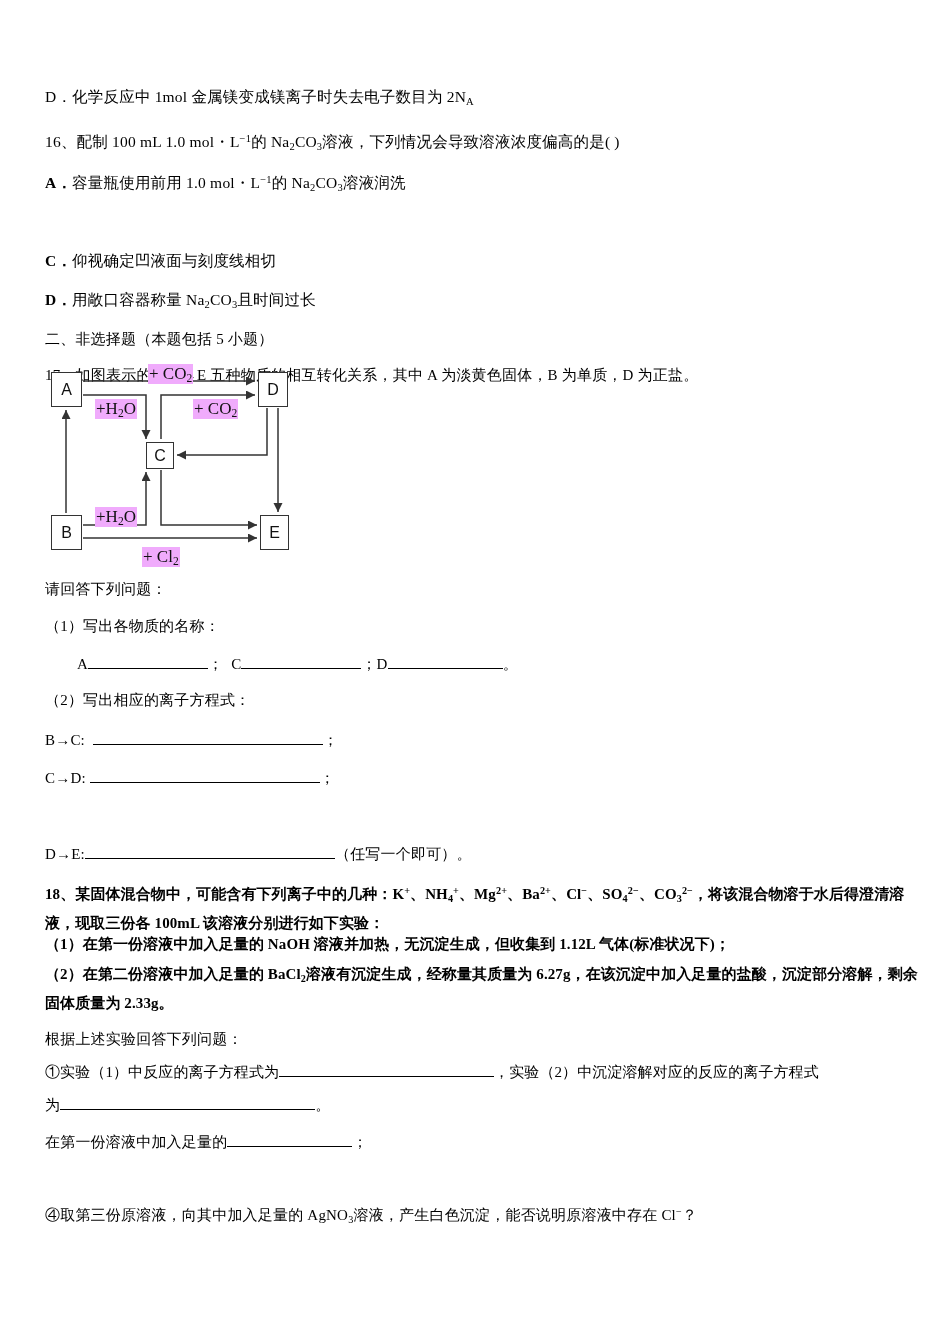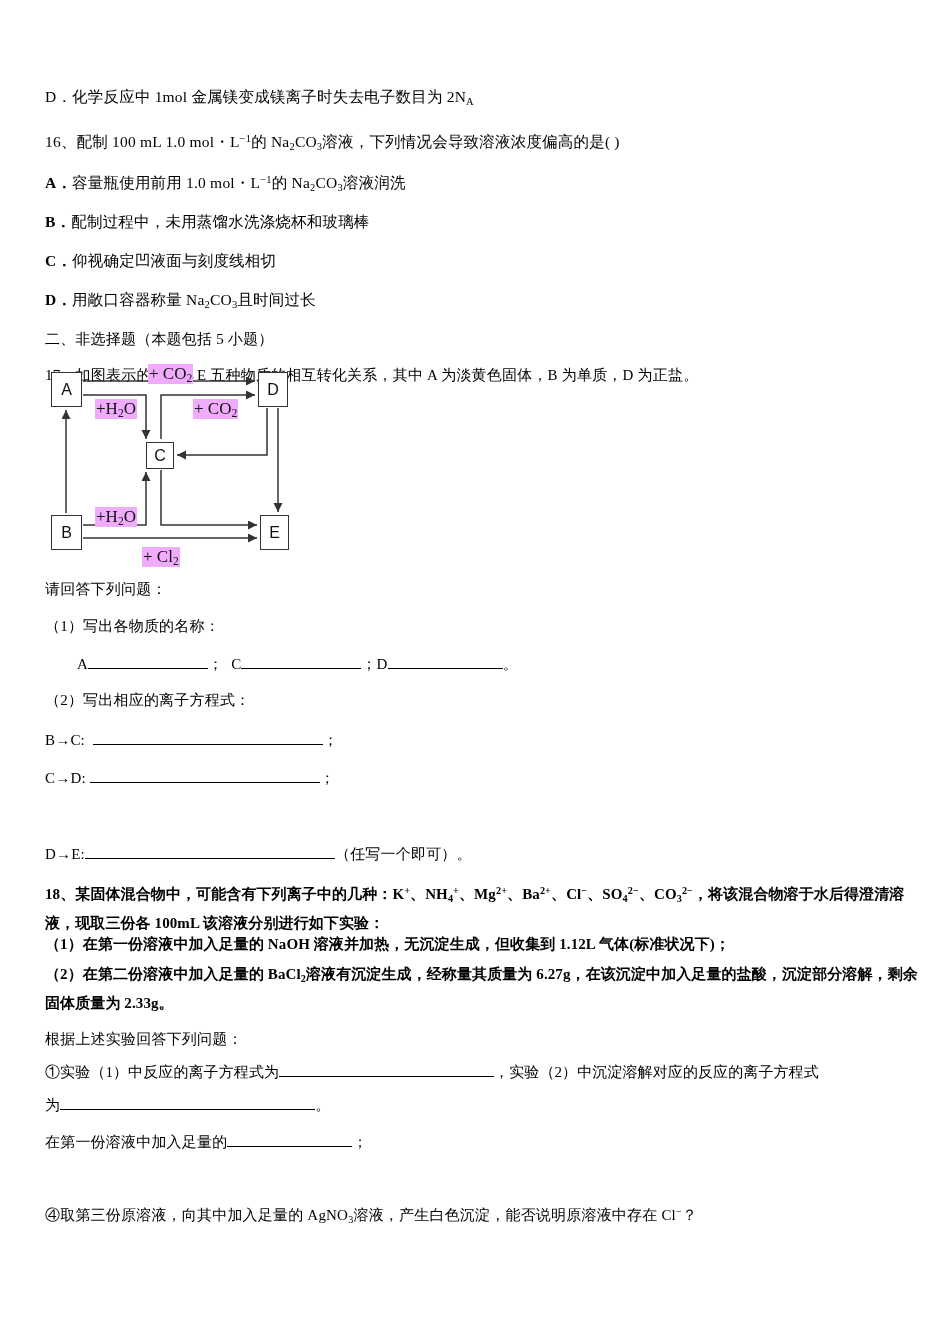--- a/index.html
+++ b/index.html
@@ -88,23 +88,20 @@
   </div>
 
   <div class="line" style="top:133px;">
     <span>16、配制 100 mL 1.0 mol・L</span><sup>−1</sup><span>的 Na</span><sub>2</sub><span>CO</span><sub>3</sub><span>溶液，下列情况会导致溶液浓度偏高的是(     )</span>
   </div>
 
   <div class="line" style="top:174px;">
     <span class="opt-letter">A．</span><span>容量瓶使用前用 1.0 mol・L</span><sup>−1</sup><span>的 Na</span><sub>2</sub><span>CO</span><sub>3</sub><span>溶液润洗</span>
   </div>
 
-  <div class="line" style="top:213px;">
-    <span class="opt-letter">B．</span><span>配制过程中，未用蒸馏水洗涤烧杯和玻璃棒</span>
-  </div>
 
   <div class="line" style="top:252px;">
     <span class="opt-letter">C．</span><span>仰视确定凹液面与刻度线相切</span>
   </div>
 
   <div class="line" style="top:291px;">
     <span class="opt-letter">D．</span><span>用敞口容器称量 Na</span><sub>2</sub><span>CO</span><sub>3</sub><span>且时间过长</span>
   </div>
 
   <div class="line" style="top:330px; font-size:15px;">二、非选择题（本题包括 5 小题）</div>

